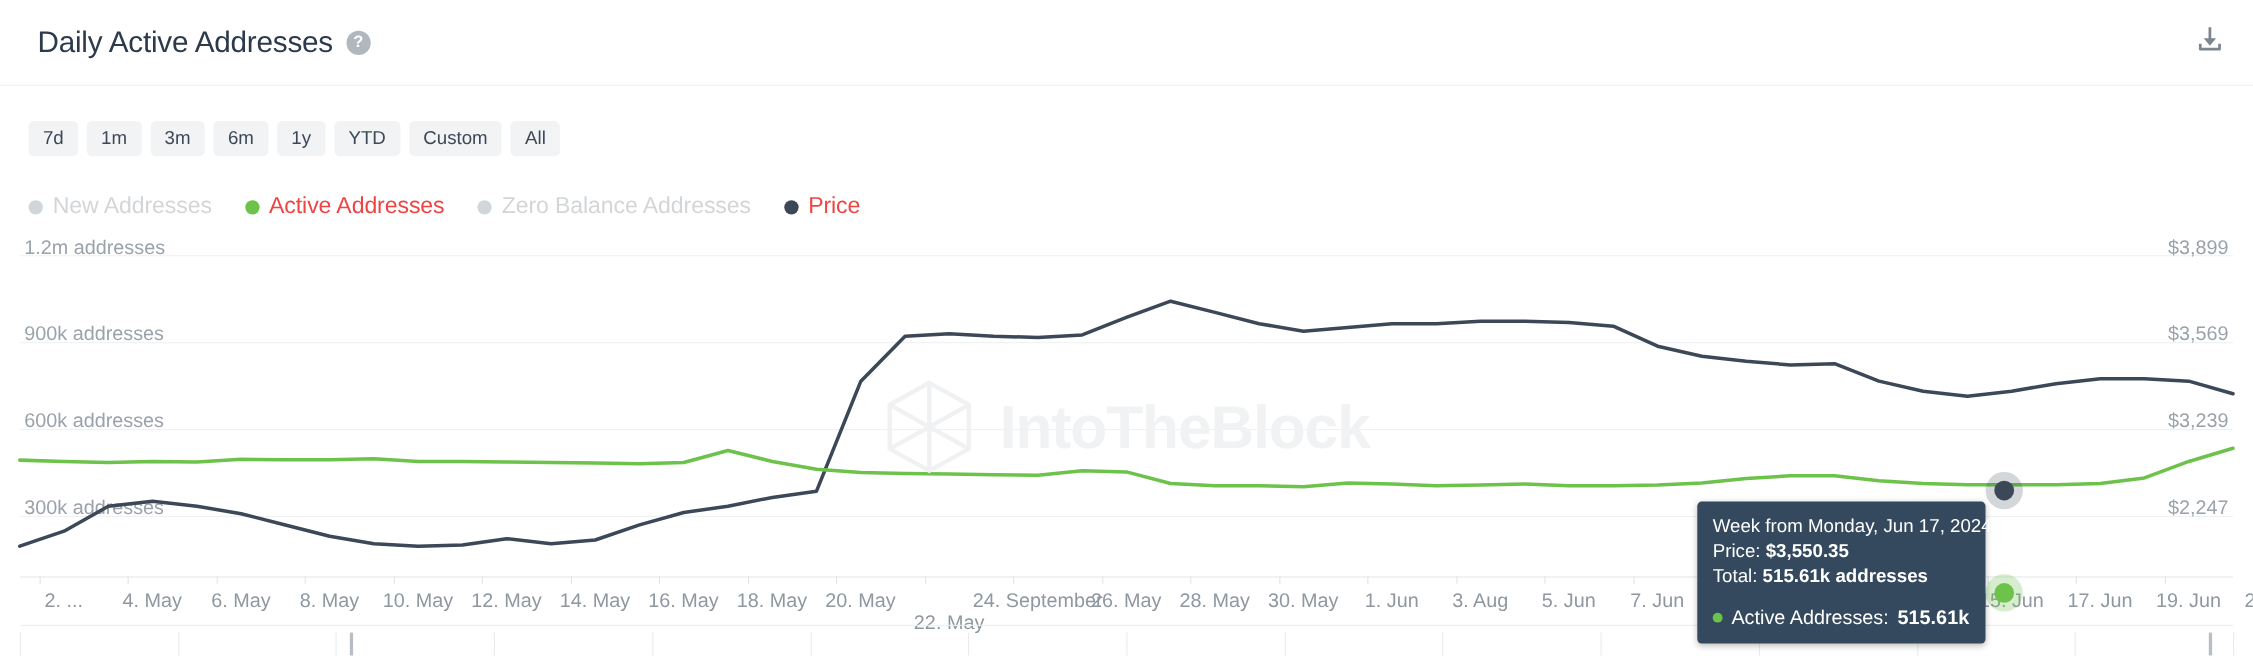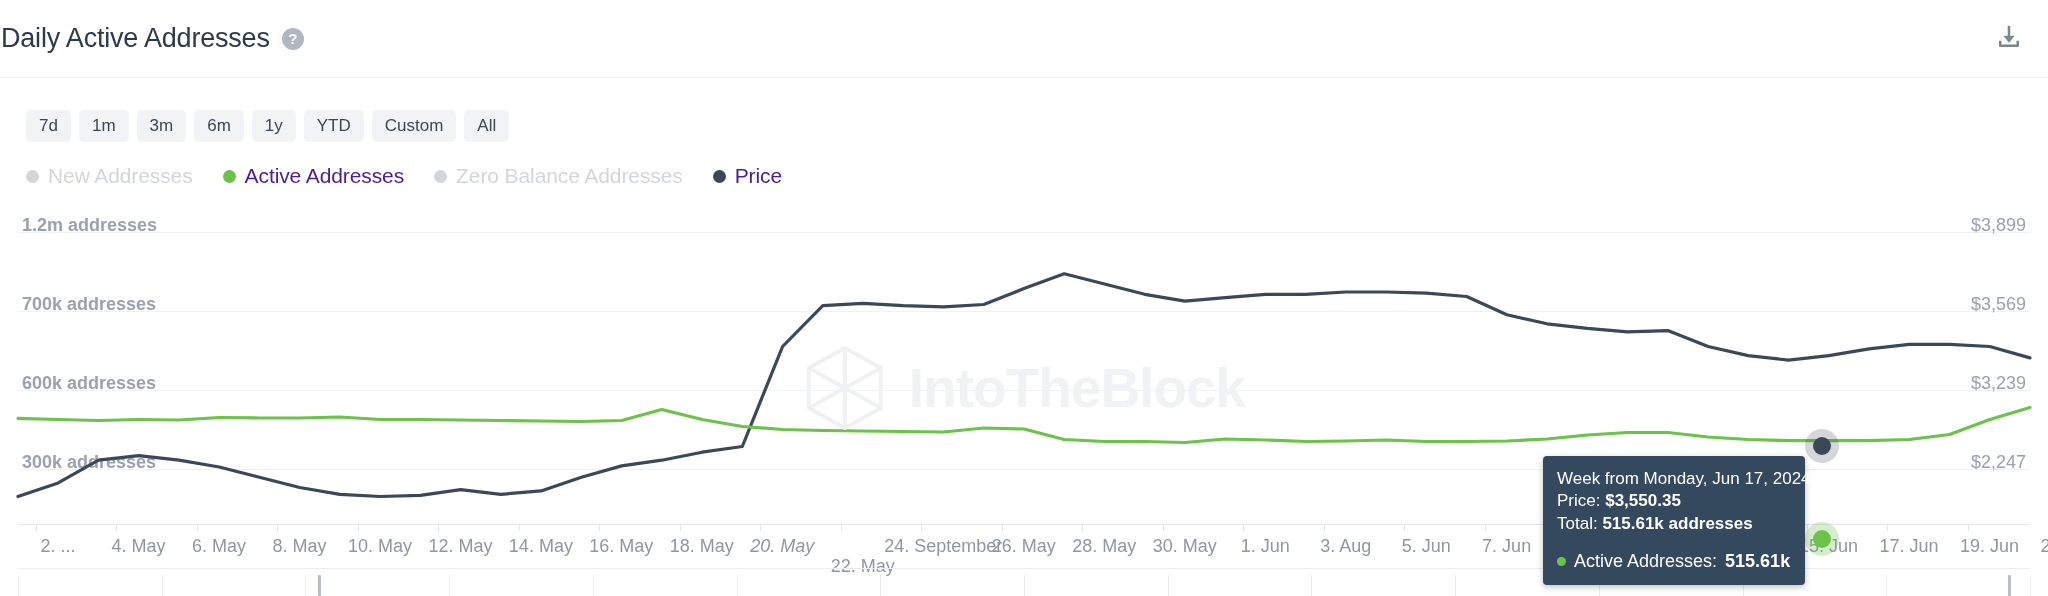--- a/index.html
+++ b/index.html
@@ -15,21 +15,21 @@
     background: #fff;
   }
 
   
   .card-header {
     position: relative;
     height: 78px;
     border-bottom: 1px solid #eef0f2;
     display: flex;
     align-items: center;
-    padding: 0 24px 0 1px;
+    padding: 0 24px 0 34px;
   }
   .card-title {
     font-size: 27px;
     color: #2c3a4b;
     letter-spacing: -0.2px;
     font-weight: 400;
   }
   .help-icon {
     width: 22px; height: 22px;
     border-radius: 50%;
@@ -60,34 +60,34 @@
     font-size: 17px;
     font-family: "Liberation Sans", sans-serif;
     padding: 6px 13px;
     cursor: pointer;
     line-height: 1.2;
   }
 
   
   .legend-row {
     position: absolute;
-    left: 26px; top: 164px;
+    left: 26px; top: 176px;
     display: flex;
     align-items: center;
     gap: 30px;
   }
   .legend-item {
     display: flex;
     align-items: center;
     gap: 9px;
     cursor: pointer;
   }
   .legend-dot { width: 13px; height: 13px; border-radius: 50%; display:block; }
   .legend-label { font-size: 21px; letter-spacing: -0.1px; }
-  .legend-item.on .legend-label { color: #4c1d95; }
+  .legend-item.on .legend-label { color: #ef4444; }
   .legend-item.off .legend-label { color: #d3d6d9; }
 
   
   .plot {
     position: absolute;
     left: 0; top: 232px;
     width: 2048px; height: 300px;
   }
   .grid-line {
     position: absolute;
@@ -95,21 +95,20 @@
     height: 1px;
     background: #f0f1f3;
   }
   .y-label-left {
     position: absolute;
     left: 22px;
     font-size: 18px;
     color: #9aa2ab;
     transform: translateY(-50%);
     white-space: nowrap;
-    font-weight: bold;
   }
   .y-label-right {
     position: absolute;
     right: 22px;
     font-size: 18px;
     color: #9aa2ab;
     transform: translateY(-50%);
     white-space: nowrap;
   }
   .svg-layer { position: absolute; left: 0; top: 0; width: 2048px; height: 300px; }
@@ -262,21 +261,21 @@
     </div>
   </div>
 
   <div class="plot">
     <div class="grid-line" style="top:0px"></div>
     <div class="grid-line" style="top:79px"></div>
     <div class="grid-line" style="top:158px"></div>
     <div class="grid-line" style="top:237px"></div>
 
     <div class="y-label-left" style="top:-7px">1.2m addresses</div>
-    <div class="y-label-left" style="top:72px">700k addresses</div>
+    <div class="y-label-left" style="top:72px">900k addresses</div>
     <div class="y-label-left" style="top:151px">600k addresses</div>
     <div class="y-label-left" style="top:230px">300k addresses</div>
 
     <div class="y-label-right" style="top:-7px">$3,899</div>
     <div class="y-label-right" style="top:72px">$3,569</div>
     <div class="y-label-right" style="top:151px">$3,239</div>
     <div class="y-label-right" style="top:230px">$2,247</div>
 
     <svg class="svg-layer" id="series-svg" viewBox="0 0 2048 300" preserveAspectRatio="none">
       <polyline id="price-line" fill="none" stroke="#3c4857" stroke-width="3.2" stroke-linejoin="round" stroke-linecap="round" points="18.0,264.5 58.2,250.9 98.5,228.2 138.7,223.6 179.0,228.2 219.2,235.0 259.4,245.2 299.7,255.5 339.9,262.3 380.2,264.5 420.4,263.4 460.6,257.7 500.9,262.3 541.1,258.9 581.4,245.2 621.6,233.9 661.8,228.2 702.1,220.2 742.3,214.5 782.6,114.5 822.8,73.6 863.0,71.4 903.3,73.6 943.5,74.8 983.8,72.5 1024.0,56.6 1064.2,41.8 1104.5,52.0 1144.7,62.3 1185.0,69.1 1225.2,65.7 1265.4,62.3 1305.7,62.3 1345.9,60.0 1386.2,60.0 1426.4,61.1 1466.6,64.5 1506.9,82.7 1547.1,91.8 1587.4,96.4 1627.6,99.8 1667.8,98.6 1708.1,114.5 1748.3,123.6 1788.6,128.2 1828.8,123.6 1869.0,116.8 1909.3,112.3 1949.5,112.3 1989.8,114.5 2030.0,125.9"></polyline>
@@ -335,21 +334,21 @@
         <div class="x-label" style="left: 379.92px;">10. May</div>
         <div class="x-tick" style="left: 438.4px;"></div>
         <div class="x-label" style="left: 460.4px;">12. May</div>
         <div class="x-tick" style="left: 518.88px;"></div>
         <div class="x-label" style="left: 540.88px;">14. May</div>
         <div class="x-tick" style="left: 599.36px;"></div>
         <div class="x-label" style="left: 621.36px;">16. May</div>
         <div class="x-tick" style="left: 679.84px;"></div>
         <div class="x-label" style="left: 701.84px;">18. May</div>
         <div class="x-tick" style="left: 760.32px;"></div>
-        <div class="x-label" style="left: 782.32px; font-style: italic;">20. May</div>
+        <div class="x-label" style="left: 782.32px;">20. May</div>
         <div class="x-tick" style="left: 840.8px;"></div>
         <div class="x-label" style="left: 862.8px; margin-top: 20px;">22. May</div>
         <div class="x-tick" style="left: 921.28px;"></div>
         <div class="x-label" style="left: 943.28px;">24. September</div>
         <div class="x-tick" style="left: 1001.76px;"></div>
         <div class="x-label" style="left: 1023.76px;">26. May</div>
         <div class="x-tick" style="left: 1082.24px;"></div>
         <div class="x-label" style="left: 1104.24px;">28. May</div>
         <div class="x-tick" style="left: 1162.72px;"></div>
         <div class="x-label" style="left: 1184.72px;">30. May</div>

